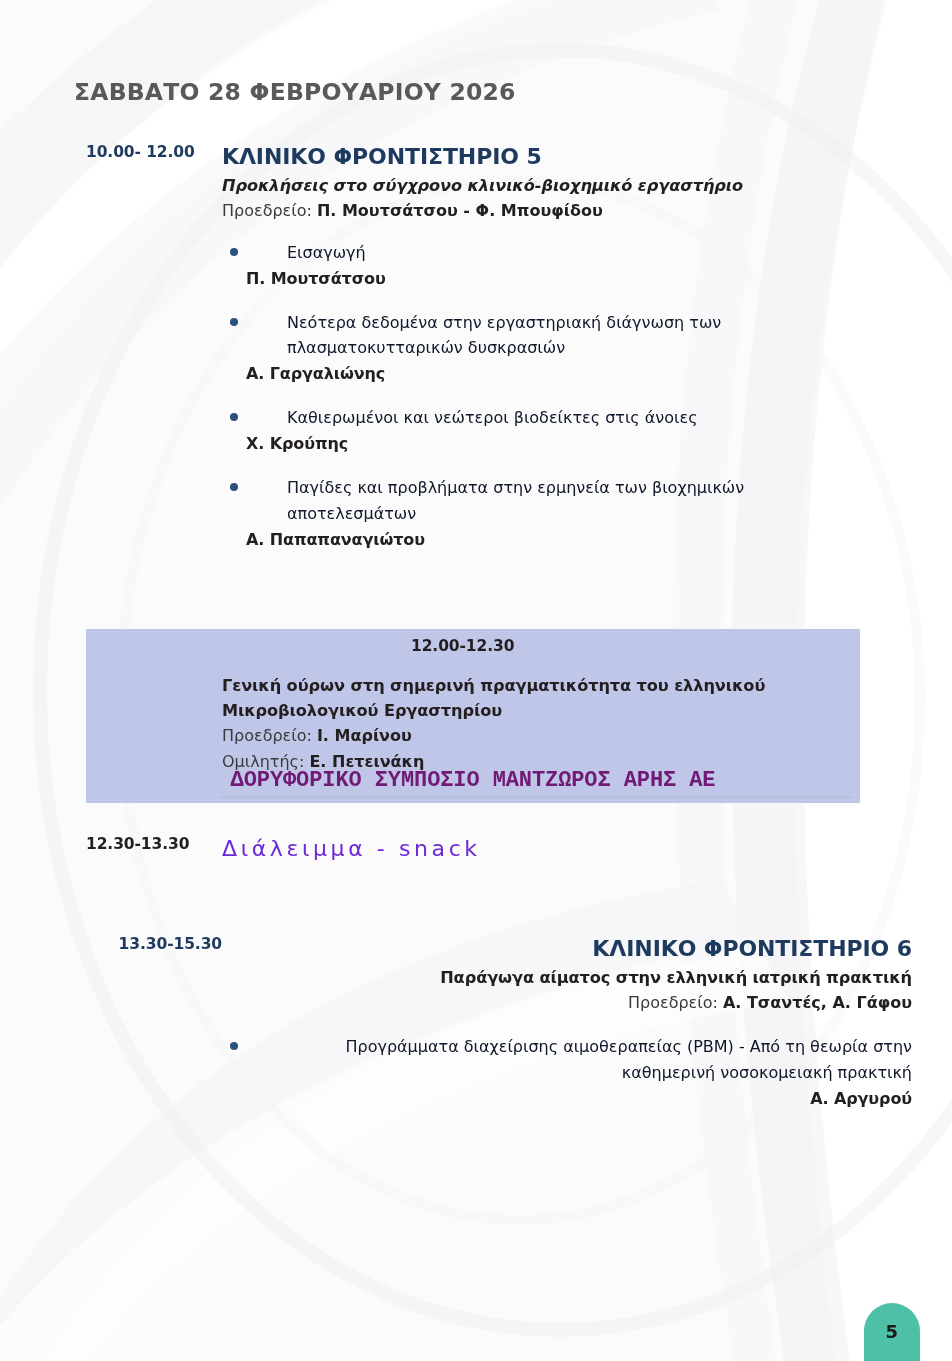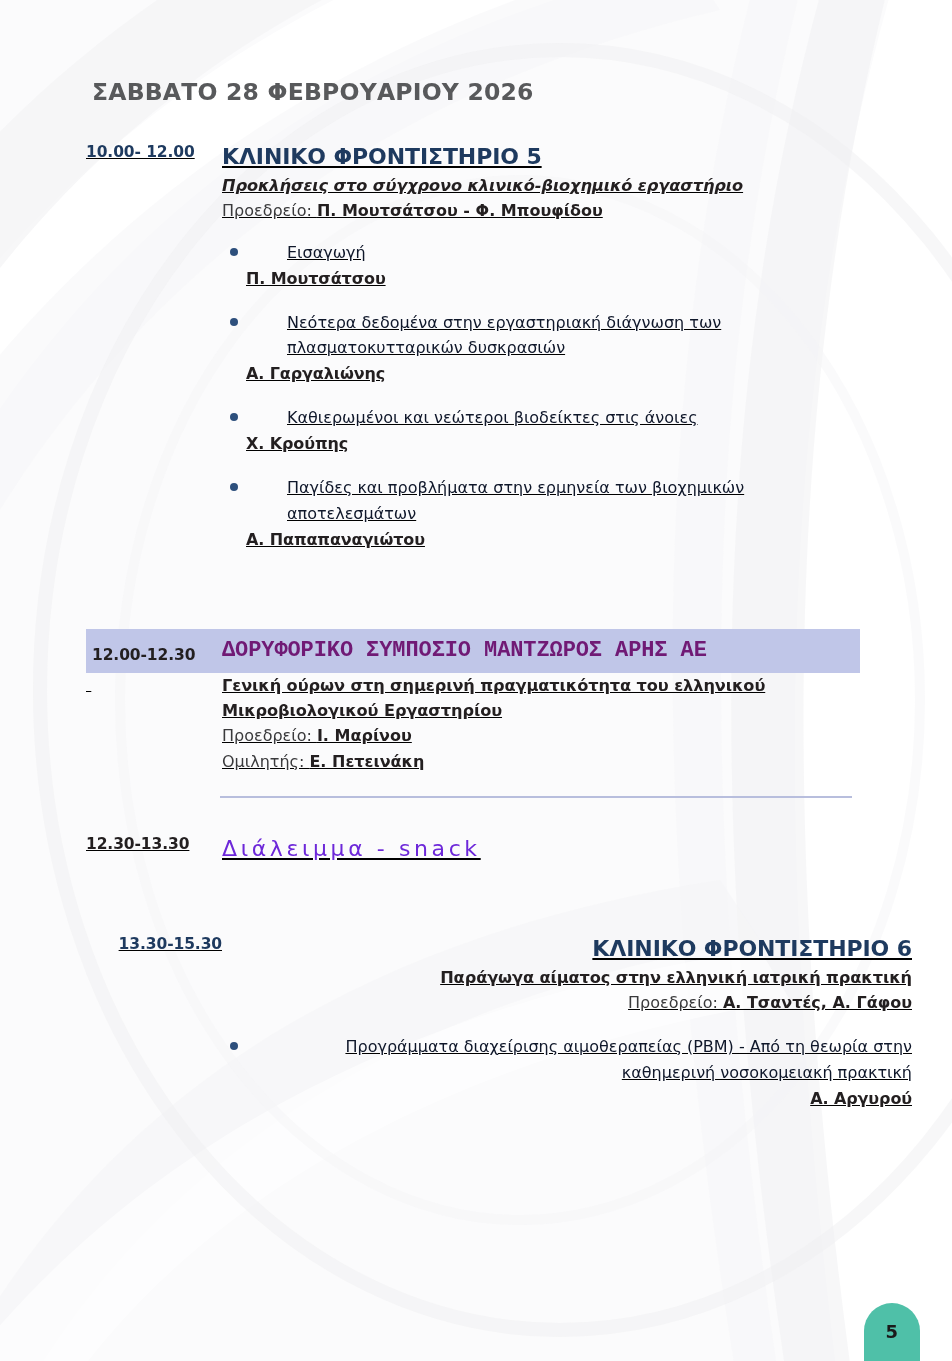--- a/index.html
+++ b/index.html
@@ -28,32 +28,31 @@
 
   
   .page {
     position: relative;
     z-index: 1;
     padding: 0;
   }
 
   .day-title {
     position: absolute;
-    left: 92px;
+    left: 74px;
     top: 78px;
     font-size: 23.5px;
     font-weight: bold;
     color: #58595b;
     letter-spacing: 0.2px;
   }
 
   .block {
     position: absolute;
     left: 86px;
-    text-decoration: underline;
   }
 
   
   .srow {
     display: flex;
     align-items: flex-start;
   }
   .time {
     width: 136px;
     flex: 0 0 136px;
@@ -94,21 +93,21 @@
 
   
   .hl-bar {
     position: absolute;
     left: 86px;
     width: 774px;
     background: #c0c6e8;
     box-sizing: border-box;
     padding: 5px 0 6px 0;
   }
-  .hl-bar .srow { align-items: flex-end; }
+  .hl-bar .srow { align-items: center; flex-direction: column; }
   .hl-bar .time { color: #231f20; padding-left: 6px; width: 130px; flex: 0 0 130px;}
   .hl-bar .sess-title { color: #701a75; font-family: Liberation Mono, monospace; }
 
   
   .talks { margin-top: 16px; }
   .talk {
     display: flex;
     align-items: flex-start;
     margin-bottom: 18px;
   }

